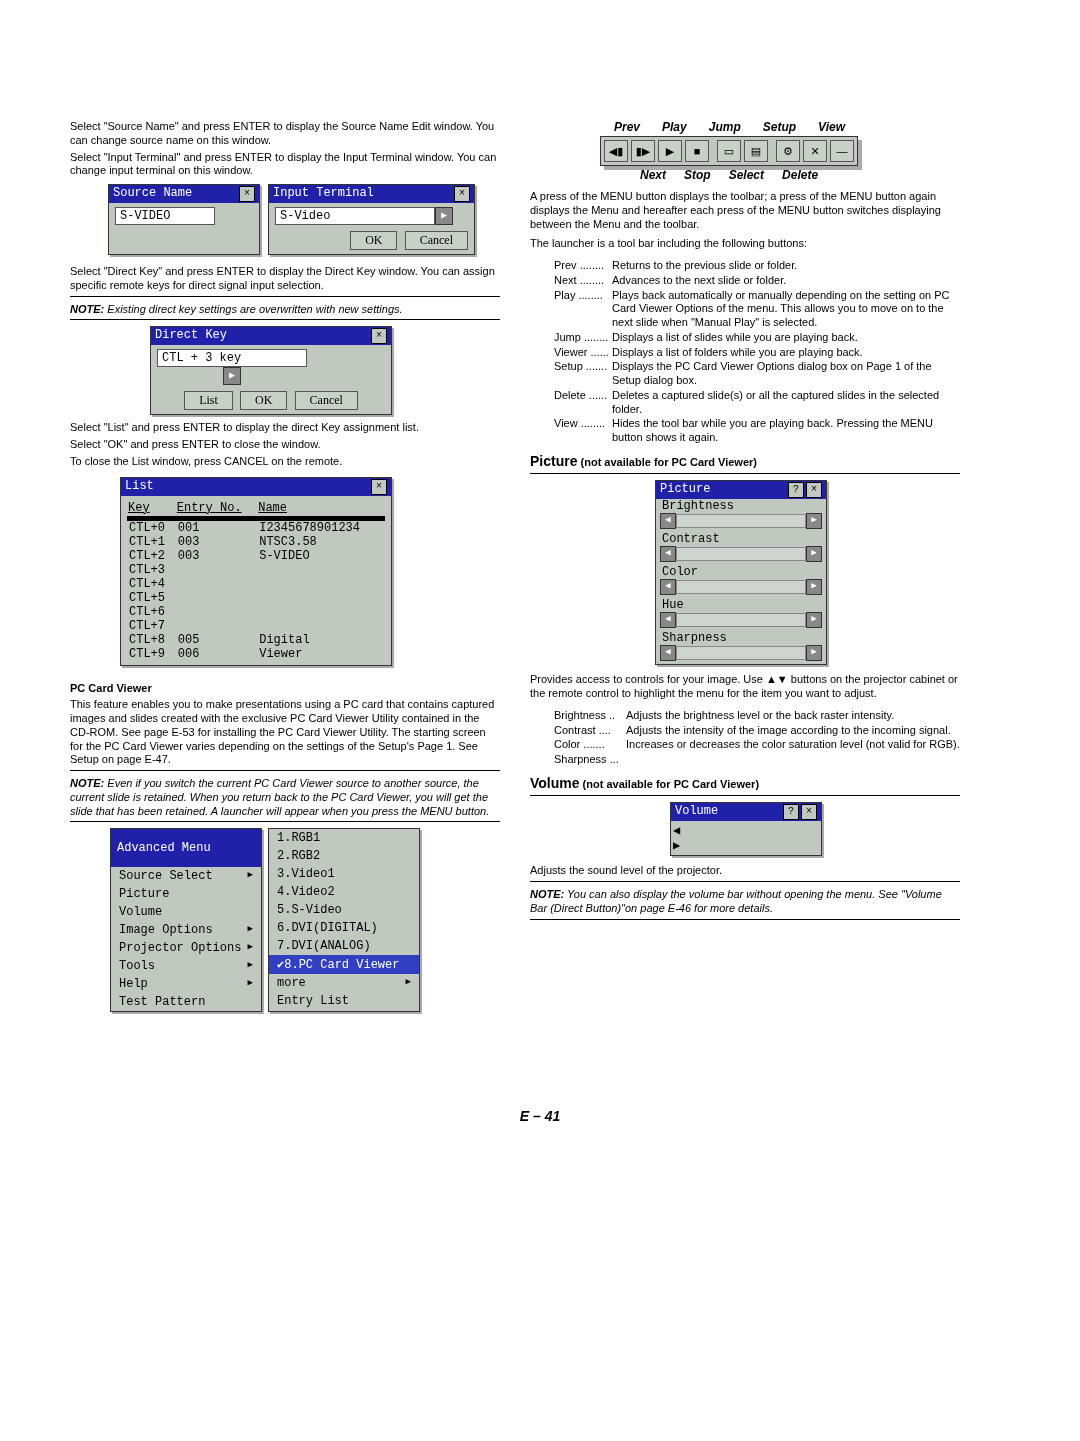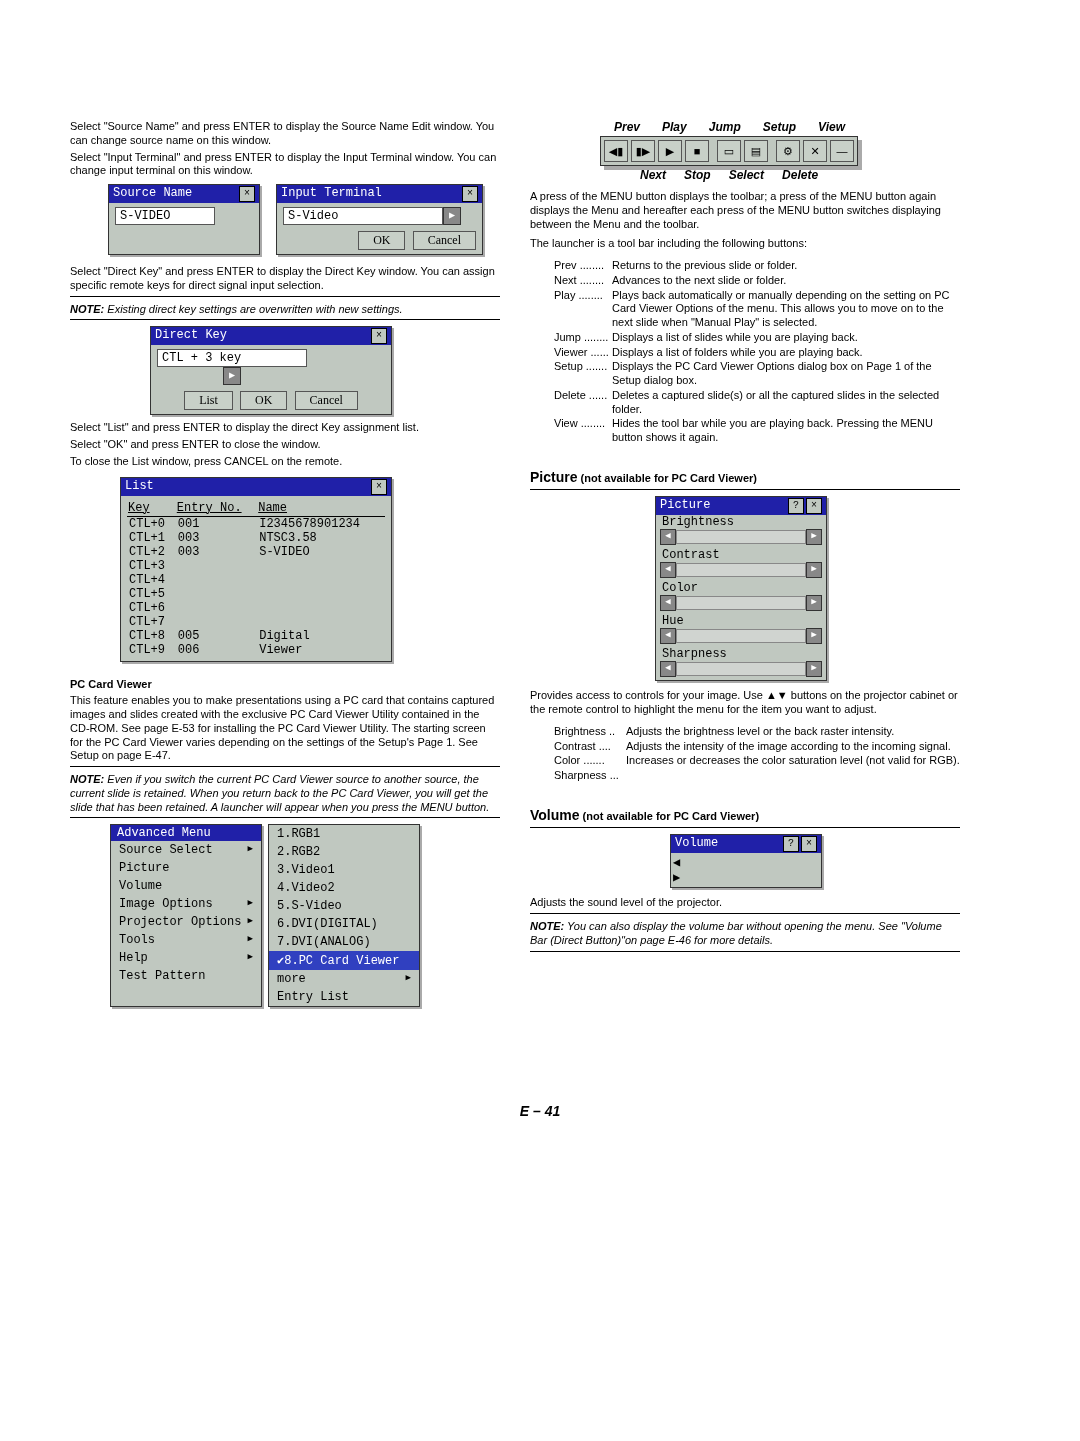--- a/index.html
+++ b/index.html
@@ -16,21 +16,21 @@
   display: flex;
   gap: 30px;
 }
 .col {
   width: 430px;
 }
 p { margin: 0 0 3px 0; line-height: 1.25; }
 .hr { border-top: 1px solid #000; margin: 3px 0 6px 0; }
 .note { font-style: italic; }
 .bold { font-weight: bold; }
-.section-title { margin-top: 24px; }
+.section-title { margin-top: 8px; }
 .section-title .big { font-size: 14px; font-weight: bold; }
 .section-title .small { font-size: 11px; font-weight: bold; }
 .page-num { text-align: center; font-style: italic; font-weight: bold; font-size: 14px; margin-top: 30px; }
 
 
 .win {
   border: 1px solid #333;
   background: #c0c8c0;
   font-family: "Courier New", monospace;
   font-size: 12px;
@@ -82,34 +82,34 @@
   height: 16px;
   font-size: 10px;
   text-align: center;
   line-height: 16px;
   border: 1px solid #333;
 }
 
 
 .listwin { width: 270px; margin: 8px 0 8px 50px; }
 .listwin table { width: 100%; border-collapse: collapse; font-family: "Courier New", monospace; font-size: 12px; }
-.listwin th { text-align: left; border-bottom: 1px solid #000000; font-weight: normal; text-decoration: underline; }
+.listwin th { text-align: left; border-bottom: 5px solid #000000; font-weight: normal; text-decoration: underline; }
 .listwin td { padding: 0 2px; }
 
 
 .menu-wrap { display: flex; gap: 6px; margin: 6px 0 6px 40px; }
 .menu {
   background: #c0c8c0;
   border: 1px solid #333;
   box-shadow: 2px 2px 0 #aaa;
   font-family: "Courier New", monospace;
   font-size: 12px;
   min-width: 150px;
 }
-.menu .mtitle { background: #2020a8; color: #fff; padding: 1px 6px; }
+.menu .mtitle { background: #2020a8; color: #fff; padding: 12px 6px; }
 .menu .mitem { padding: 2px 8px; display: flex; justify-content: space-between; }
 .menu .mitem .ar { font-size: 9px; }
 .menu .mitem.hi { background: #3040c0; color: #fff; }
 
 
 .tb-wrap { margin: 0 0 8px 70px; position: relative; }
 .tb-labels { display: flex; gap: 22px; font-style: italic; font-weight: bold; font-size: 12px; margin-left: 14px; margin-bottom: 2px; }
 .tb-labels2 { display: flex; gap: 18px; font-style: italic; font-weight: bold; font-size: 12px; margin-left: 40px; margin-top: 2px; }
 .tb {
   background: #c0c8c0;
@@ -166,21 +166,21 @@
 </style>
 </head>
 <body>
 
 <div class="page">
 
   <div class="col">
     <p>Select "Source Name" and press ENTER to display the Source Name Edit window. You can change source name on this window.</p>
     <p>Select "Input Terminal" and press ENTER to display the Input Terminal window. You can change input terminal on this window.</p>
 
-    <div class="center-img-group" style="display:flex; gap:16px;">
+    <div class="center-img-group" style="display:flex; gap:8px;">
       <div class="win" style="width:150px;">
         <div class="titlebar">
           <span>Source Name</span>
           <span class="xbtn">×</span>
         </div>
         <div class="body">
           <span class="field" style="width:90px;">S-VIDEO</span>
         </div>
       </div>
       <div class="win" style="width:205px;">

